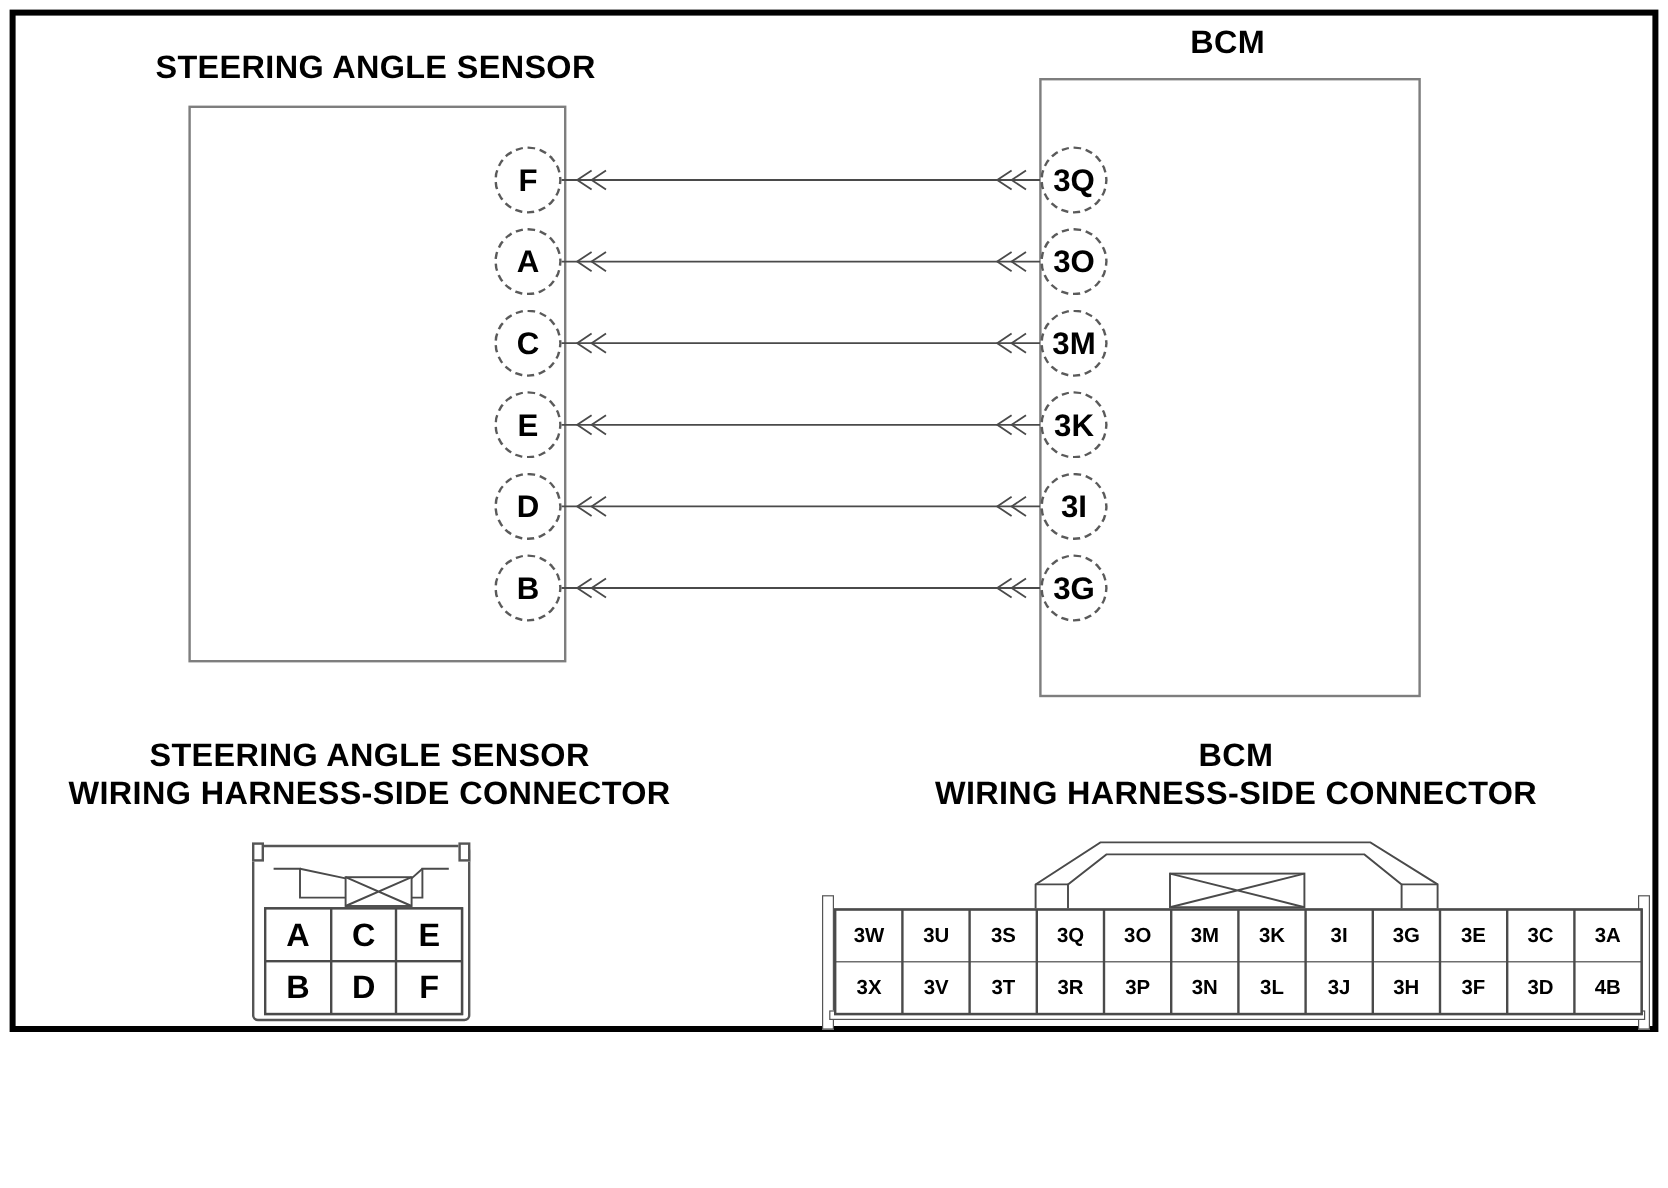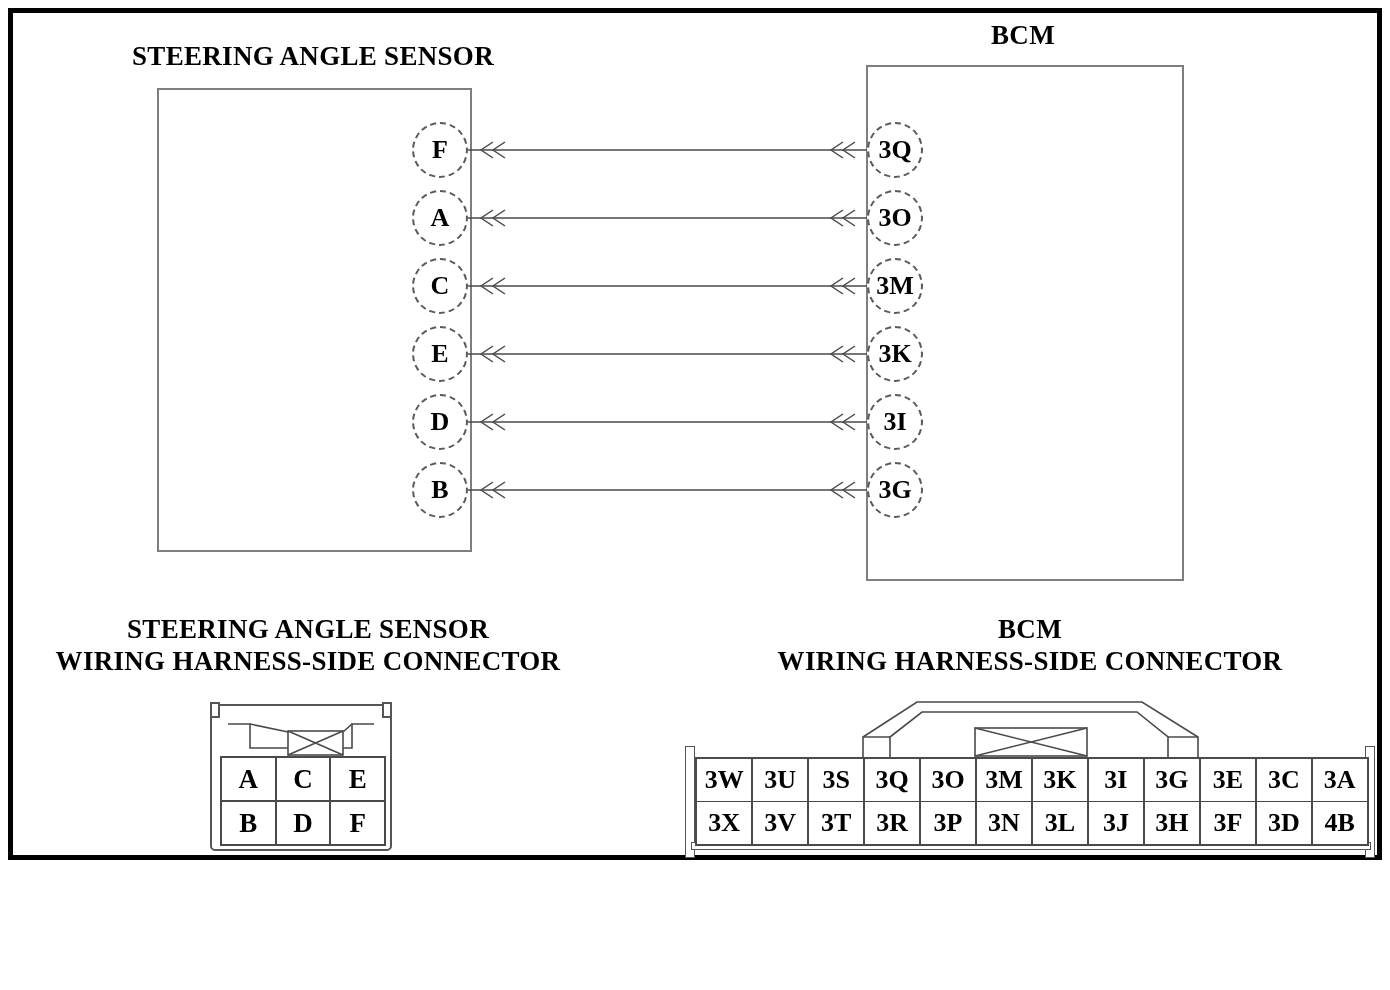--- a/index.html
+++ b/index.html
@@ -1,18 +1,18 @@
 <!DOCTYPE html>
 <html><head>
 <meta charset="utf-8">
 <style>
   html,body{margin:0;padding:0;background:#fff;}
   #stage{
     position:relative;width:1390px;height:868px;background:#ffffff;
-    font-family:Liberation Serif, serif;color:#000;
+    font-family:Liberation Sans, sans-serif;color:#000;
     overflow:hidden;
   }
   .frame{position:absolute;left:8px;top:8px;right:8px;bottom:8px;border:5px solid #000;}
   .title{position:absolute;font-weight:bold;font-size:27px;text-align:center;letter-spacing:.3px;color:#000;}
   .title .tline{line-height:32px;}
   .unitbox{position:absolute;border:2px solid #7e7e7e;background:transparent;}
   svg{display:block;}
   .wires-svg{position:absolute;left:0;top:0;z-index:1;}
   .pin{
     position:absolute;width:52px;height:52px;border:2px dashed #5a5a5a;border-radius:50%;
@@ -33,21 +33,21 @@
     font-weight:bold;color:#000;}
   .sas-grid .cell{font-size:27px;}
   
   .bcm-conn{position:absolute;left:685px;top:700px;width:690px;height:157px;}
   .bcm-hood{position:absolute;left:0;top:0;}
   .bcm-grid{
     position:absolute;left:10px;top:57px;width:670px;height:85px;
     display:grid;grid-template-columns:repeat(12,1fr);grid-template-rows:1fr 1fr;
     border:2px solid #4a4a4a;background:#4a4a4a;gap:1.5px;z-index:2;
   }
-  .bcm-grid .cell{font-size:26px;}
+  .bcm-grid .cell{font-size:17px;}
   .side-tab{position:absolute;top:46px;width:8px;height:110px;border:1.5px solid #555;background:#fff;}
   .bottom-rail{position:absolute;left:6px;top:142px;width:678px;height:6px;border:1.5px solid #555;background:#fff;z-index:1;}
   
   .icon-box{position:absolute;border:3px solid #161616;background:#fff;
     display:flex;align-items:center;justify-content:center;}
 </style>
 </head>
 <body>
 
 <div id="stage">

